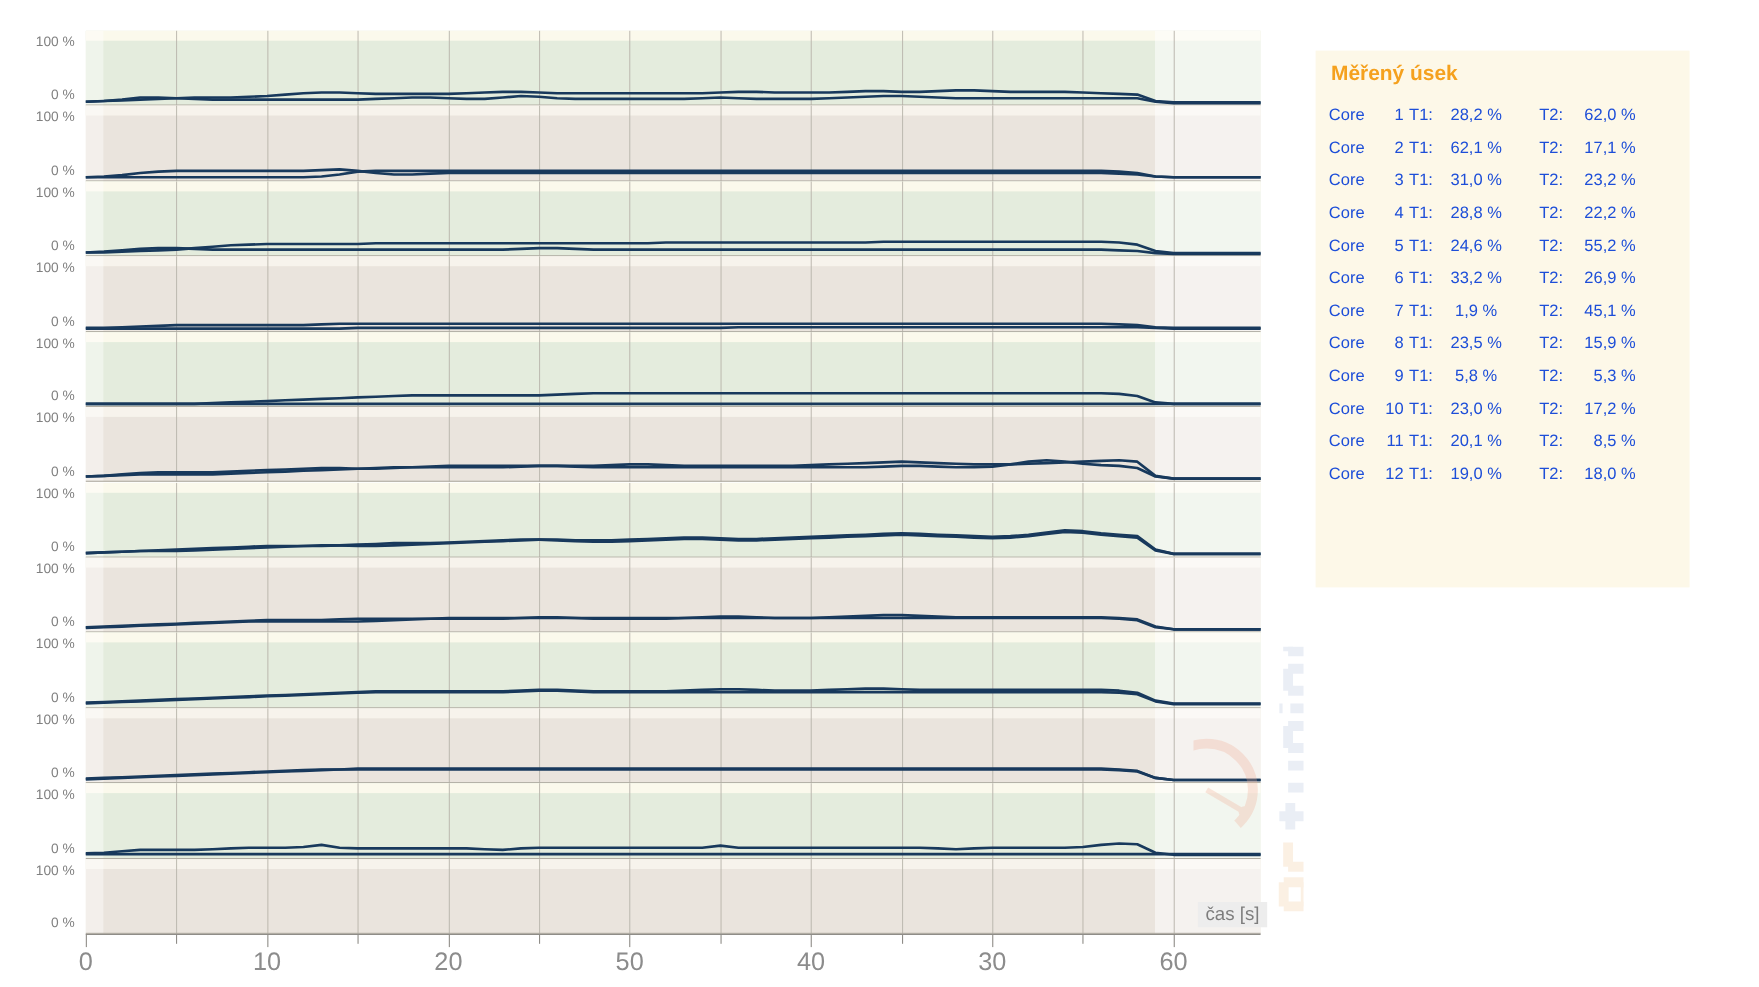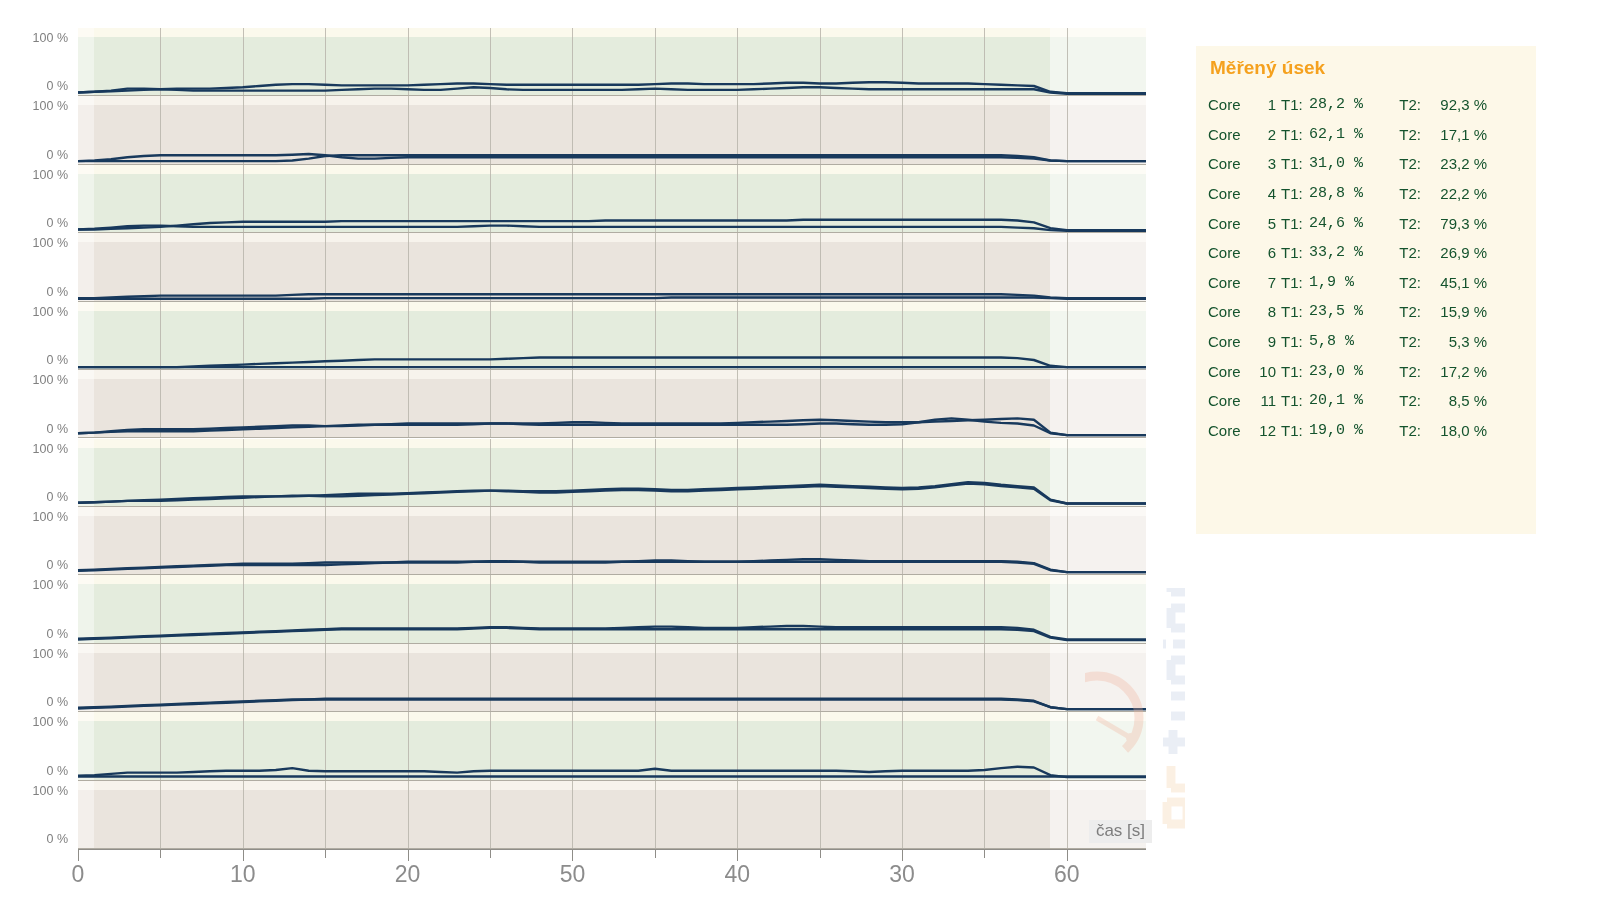--- a/index.html
+++ b/index.html
@@ -46,25 +46,25 @@
   #watermark{position:absolute;left:1085px;top:588px;width:100px;height:250px;
              opacity:.30;pointer-events:none;}
 
   
   #side{position:absolute;left:1190px;top:0;width:409px;height:897px;}
   #side-title{position:absolute;right:12px;top:4px;font-size:30px;font-weight:bold;
               color:#878787;letter-spacing:.1px;white-space:nowrap;}
   #legend-box{position:absolute;left:6px;top:46px;width:340px;height:488px;background:#fdf8e8;}
   #legend-head{position:absolute;left:14px;top:11px;font-size:19px;font-weight:bold;color:#f5a11e;white-space:nowrap;}
   #legend-rows{position:absolute;left:12px;top:44px;right:10px;}
-  .lrow{height:29.6px;font-size:15px;color:#14532d;white-space:nowrap;display:flex;align-items:center;}
+  .lrow{height:29.6px;font-size:15px;color:#1d4ed8;white-space:nowrap;display:flex;align-items:center;}
   .lrow .c-word{width:42px;}
   .lrow .c-num{width:26px;text-align:right;}
   .lrow .c-t1lab{width:28px;text-align:left;padding-left:5px;}
-  .lrow .c-t1val{width:66px;text-align:left;font-family:Liberation Mono, monospace;}
+  .lrow .c-t1val{width:66px;text-align:center;}
   .lrow .c-t2lab{width:46px;text-align:right;}
   .lrow .c-t2val{width:66px;text-align:right;}
 </style>
 </head>
 <body>
 
 <div id="root">
 
   <div id="chart-area">
     <div id="panels">
@@ -462,21 +462,21 @@
   <div id="side">
     <div id="legend-box">
       <div id="legend-head">Měřený úsek</div>
       <div id="legend-rows">
           <div class="lrow">
             <span class="c-word">Core</span>
             <span class="c-num">1</span>
             <span class="c-t1lab">T1:</span>
             <span class="c-t1val">28,2 %</span>
             <span class="c-t2lab">T2:</span>
-            <span class="c-t2val">92,3 %</span>
+            <span class="c-t2val">62,0 %</span>
           </div>
           <div class="lrow">
             <span class="c-word">Core</span>
             <span class="c-num">2</span>
             <span class="c-t1lab">T1:</span>
             <span class="c-t1val">62,1 %</span>
             <span class="c-t2lab">T2:</span>
             <span class="c-t2val">17,1 %</span>
           </div>
           <div class="lrow">
@@ -494,21 +494,21 @@
             <span class="c-t1val">28,8 %</span>
             <span class="c-t2lab">T2:</span>
             <span class="c-t2val">22,2 %</span>
           </div>
           <div class="lrow">
             <span class="c-word">Core</span>
             <span class="c-num">5</span>
             <span class="c-t1lab">T1:</span>
             <span class="c-t1val">24,6 %</span>
             <span class="c-t2lab">T2:</span>
-            <span class="c-t2val">79,3 %</span>
+            <span class="c-t2val">55,2 %</span>
           </div>
           <div class="lrow">
             <span class="c-word">Core</span>
             <span class="c-num">6</span>
             <span class="c-t1lab">T1:</span>
             <span class="c-t1val">33,2 %</span>
             <span class="c-t2lab">T2:</span>
             <span class="c-t2val">26,9 %</span>
           </div>
           <div class="lrow">

